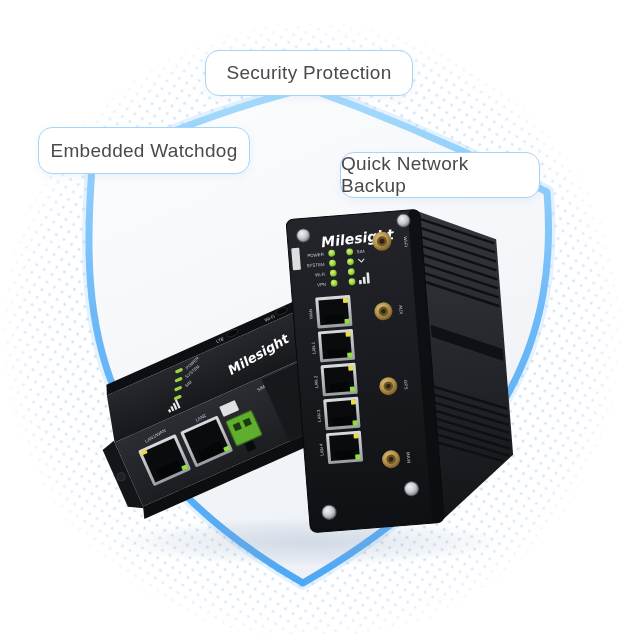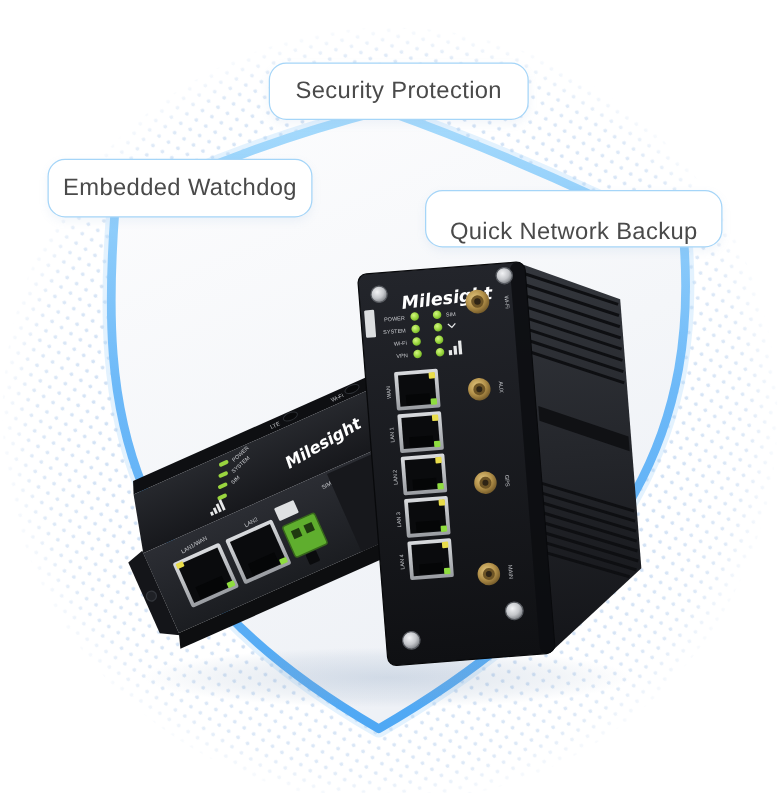--- a/index.html
+++ b/index.html
@@ -9,23 +9,23 @@
   }
   .stage svg{position:absolute;left:0;top:0;}
   .badge{
     position:absolute;box-sizing:border-box;background:#ffffff;
     border:1.5px solid #a5d5f8;border-radius:14px;
     display:flex;align-items:center;justify-content:center;
     font-size:19px;letter-spacing:.3px;color:#4a4a4a;
     box-shadow:0 3px 8px rgba(120,160,210,.10);
     z-index:5;
   }
-  .badge-security{left:205px;top:50px;width:208px;height:46px;margin-left:10px;}
+  .badge-security{left:205px;top:50px;width:208px;height:46px;}
   .badge-watchdog{left:38px;top:127px;width:212px;height:47px;}
-  .badge-backup{left:340px;top:152px;width:238px;height:46px;align-items:flex-end;}
+  .badge-backup{left:340px;top:152px;width:200px;height:46px;}
 
   .svg-label{fill:#c7c9cd;font-family:"Liberation Sans",sans-serif;}
   .brand{fill:#ffffff;font-family:"DejaVu Sans",sans-serif;font-style:italic;font-weight:bold;}
 </style>
 </head>
 <body>
 
 <div class="stage">
 
   <svg width="624" height="634" viewBox="0 0 624 634">

